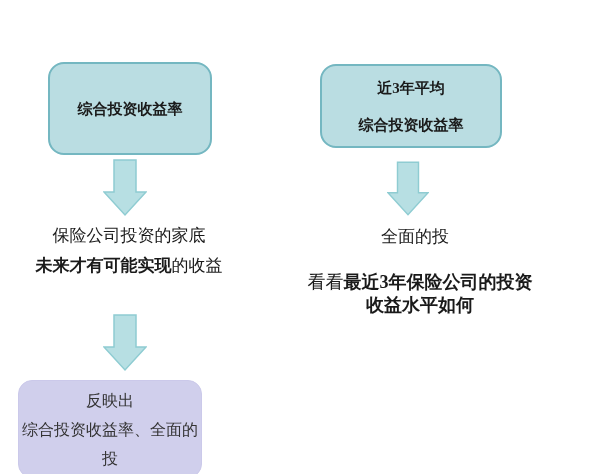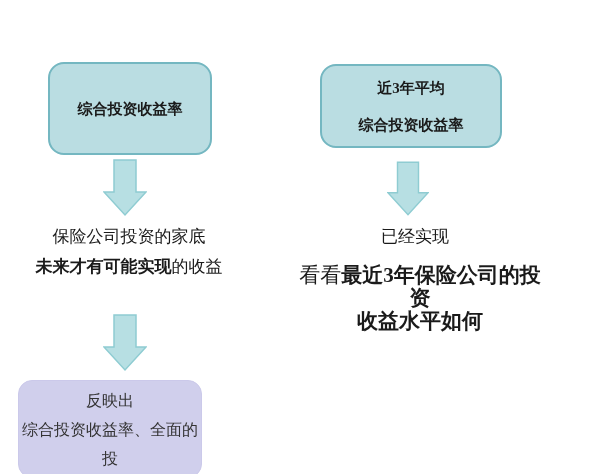--- a/index.html
+++ b/index.html
@@ -28,23 +28,23 @@
   .arrow{position:absolute;}
   #left-arrow-1{left:103px;top:139px;}
   #left-arrow-2{left:103px;top:294px;}
   #right-arrow-1{left:387px;top:141px;}
   .step-text{
     position:absolute;
     text-align:center;
     font-size:17px;
     line-height:30px;
   }
-  #left-step{left:8px;top:202px;width:242px;}
+  #left-step{left:8px;top:202px;width:242px;font-family:Liberation Mono, monospace;}
   #right-step1{left:330px;top:202px;width:170px;}
-  #right-step2{left:292px;top:244px;width:256px;line-height:23px;font-size:21px;}
+  #right-step2{left:292px;top:251px;width:256px;line-height:23px;font-size:18px;}
   .b{font-weight:bold;}
   #result-box{
     position:absolute;
     left:18px;top:360px;width:182px;height:96px;
     background:var(--result-fill,#d0cfec);
     border:1px solid var(--result-border,#cbc9ea);
     border-radius:14px;
     display:flex;flex-direction:column;justify-content:center;
     text-align:center;
     font-size:16px;
@@ -92,21 +92,21 @@
     <div>综合投资收益率</div>
   </div>
 
   <div id="right-arrow-1" class="arrow">
     <svg width="42" height="56" viewBox="0 0 44 58">
       <polygon points="11,1 33,1 33,33 43,33 22,56 1,33 11,33" style="fill:var(--arrow-fill,#b7dfe3);stroke:var(--arrow-border,#8fccd2);stroke-width:1.5"></polygon>
     </svg>
   </div>
 
   <div id="right-step1" class="step-text">
-    <span>已经实现</span>
+    <span>全面的投</span>
   </div>
 
   <div id="right-step2" class="step-text">
     <div>
       <span>看看</span><span class="b">最近3年保险公司的投资</span>
     </div>
     <div class="b">收益水平如何</div>
   </div>
 
 </div>

